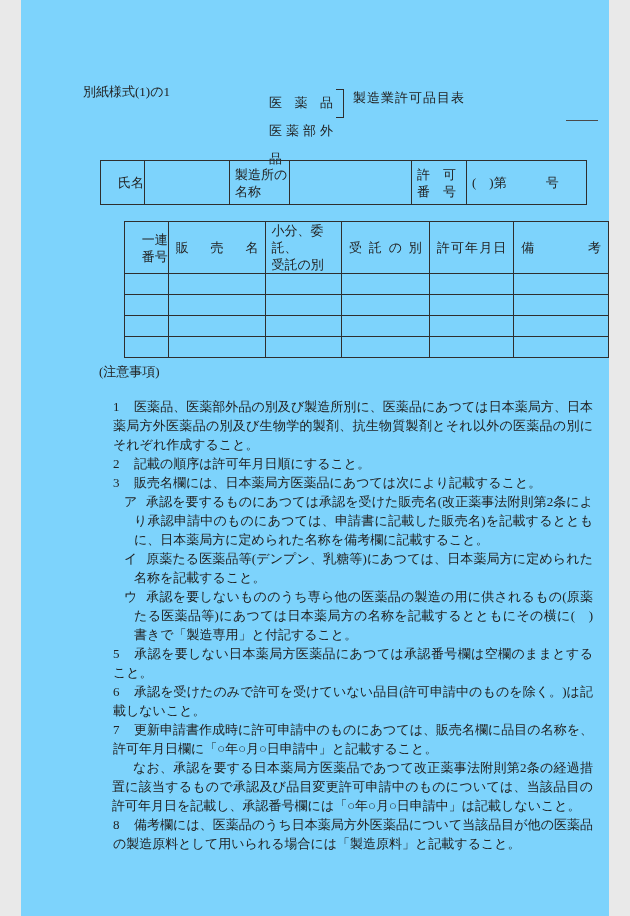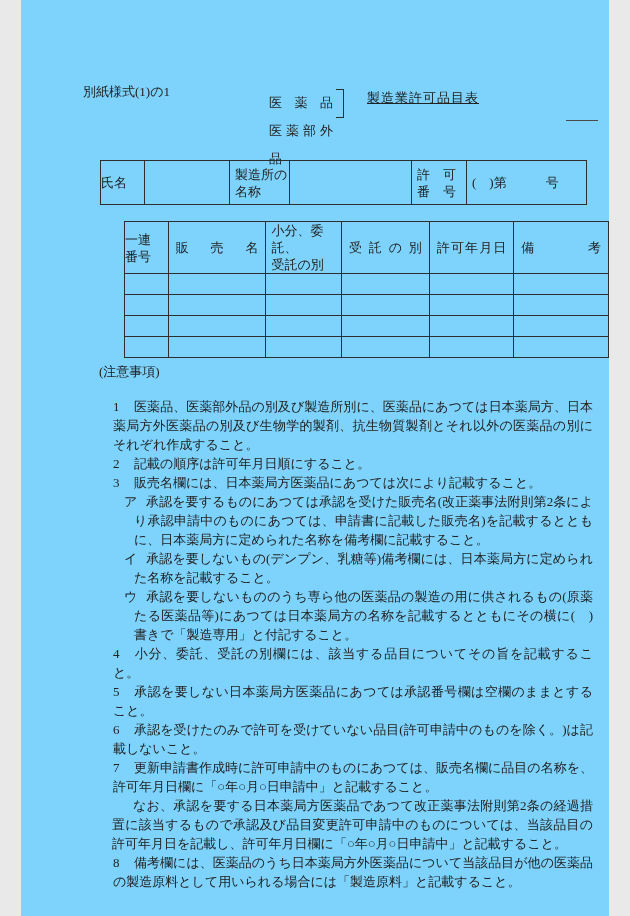--- a/index.html
+++ b/index.html
@@ -17,37 +17,37 @@
   .form-label{position:absolute;left:62px;top:83px;}
   .title-area{position:absolute;left:248px;top:89px;display:flex;align-items:flex-start;}
   .cat-col{width:64px;}
   .cat-col .cat{line-height:28px;text-align:justify;text-align-last:justify;}
   .bracket{
     width:7px;height:27px;margin-left:3px;
     border-top:1px solid #2e2e2e;
     border-right:1px solid #2e2e2e;
     border-bottom:1px solid #2e2e2e;
   }
-  .main-title{margin-left:23px;letter-spacing:1px;white-space:nowrap;text-decoration:underline;}
+  .main-title{margin-left:9px;letter-spacing:1px;white-space:nowrap;}
   .short-line{position:absolute;left:545px;top:120px;width:32px;border-top:1px solid #4a4a4a;}
   
   table{border-collapse:collapse;table-layout:fixed;position:absolute;left:79px;}
   td,th{
     border:1px solid #2e2e2e;
     font-weight:normal;font-size:13px;
     vertical-align:middle;padding:0;
     overflow:hidden;
   }
   .t1{top:160px;}
   .t1 td{height:43px;line-height:17px;}
   .t2{top:221px;margin-left:24px;}
   .t2 th{height:36px;line-height:17px;}
   .t2 .erow td{height:20px;}
   .pre{white-space:pre-line;}
-  .ctr{text-align:left;}
+  .ctr{text-align:right;}
   .lft{text-align:left;padding-left:5px;}
   .spread{text-align:justify;text-align-last:justify;padding:0 7px;}
   
   .notes{position:absolute;left:62px;top:346px;width:510px;line-height:19px;}
   .notes .nhead{margin:16px;}
   .notes p{margin:0;padding-left:30px;text-align:justify;}
   .notes p .num{display:inline-block;width:21px;text-indent:0;}
   .notes p.sub{padding-left:51px;text-indent:-10px;}
   .notes p.sub .num{width:22px;}
   .notes p.cont{padding-left:29px;text-indent:21px;}
@@ -152,30 +152,29 @@
     <div class="nhead">(注意事項)</div>
 
     <p><span class="num">1</span><span>医薬品、医薬部外品の別及び製造所別に、医薬品にあつては日本薬局方、日本薬局方外医薬品の別及び生物学的製剤、抗生物質製剤とそれ以外の医薬品の別にそれぞれ作成すること。</span></p>
 
     <p><span class="num">2</span><span>記載の順序は許可年月日順にすること。</span></p>
 
     <p><span class="num">3</span><span>販売名欄には、日本薬局方医薬品にあつては次により記載すること。</span></p>
 
     <p class="sub"><span class="num">ア</span><span>承認を要するものにあつては承認を受けた販売名(改正薬事法附則第2条により承認申請中のものにあつては、申請書に記載した販売名)を記載するとともに、日本薬局方に定められた名称を備考欄に記載すること。</span></p>
 
-    <p class="sub"><span class="num">イ</span><span>承認を要しないもの(デンプン、乳糖等)備考欄には、日本薬局方に定められた名称を記載すること。</span></p>
+    <p class="sub"><span class="num">イ</span><span>原薬たる医薬品等(デンプン、乳糖等)にあつては、日本薬局方に定められた名称を記載すること。</span></p>
 
     <p class="sub"><span class="num">ウ</span><span>承認を要しないもののうち専ら他の医薬品の製造の用に供されるもの(原薬たる医薬品等)にあつては日本薬局方の名称を記載するとともにその横に(　)書きで「製造専用」と付記すること。</span></p>
 
-    <p><span class="num">4</span><span>小分、委託、受託の別欄には、該当する品目についてその旨を記載すること。</span></p>
 
     <p><span class="num">5</span><span>承認を要しない日本薬局方医薬品にあつては承認番号欄は空欄のままとすること。</span></p>
 
     <p><span class="num">6</span><span>承認を受けたのみで許可を受けていない品目(許可申請中のものを除く。)は記載しないこと。</span></p>
 
     <p><span class="num">7</span><span>更新申請書作成時に許可申請中のものにあつては、販売名欄に品目の名称を、許可年月日欄に「○年○月○日申請中」と記載すること。</span></p>
 
-    <p class="cont">なお、承認を要する日本薬局方医薬品であつて改正薬事法附則第2条の経過措置に該当するもので承認及び品目変更許可申請中のものについては、当該品目の許可年月日を記載し、許可年月日欄に「○年○月○日申請中」と記載すること。</p>
+    <p class="cont">なお、承認を要する日本薬局方医薬品であつて改正薬事法附則第2条の経過措置に該当するもので承認及び品目変更許可申請中のものについては、当該品目の許可年月日を記載し、承認番号欄には「○年○月○日申請中」は記載しないこと。</p>
 
     <p><span class="num">8</span><span>備考欄には、医薬品のうち日本薬局方外医薬品について当該品目が他の医薬品の製造原料として用いられる場合には「製造原料」と記載すること。</span></p>
   </div>
 
 </div>
 
 </body></html>

